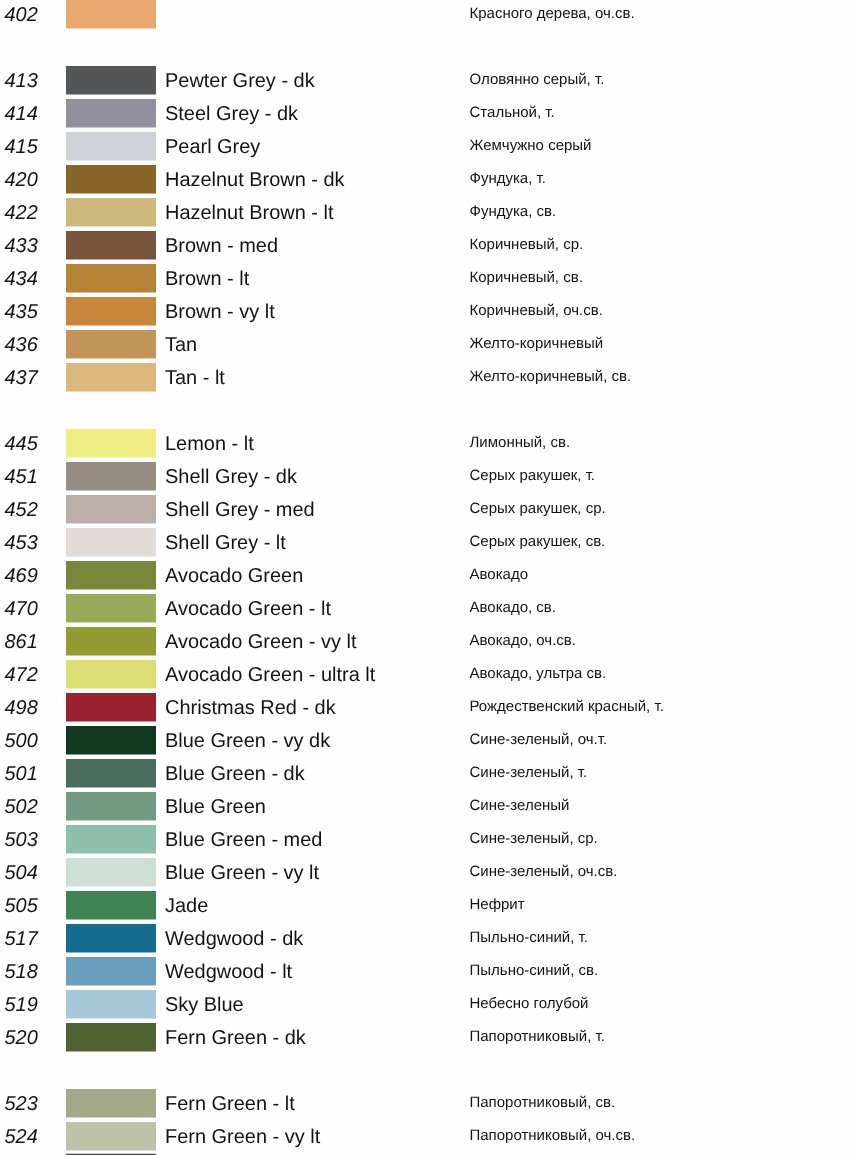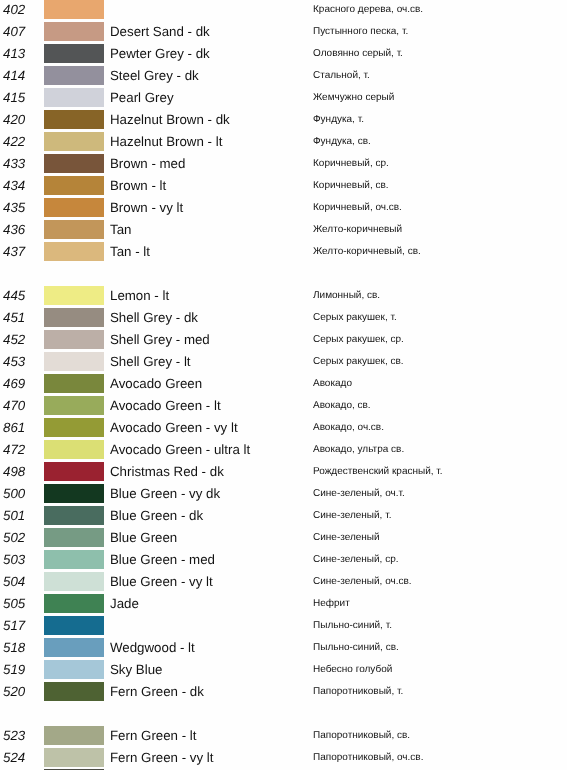--- a/index.html
+++ b/index.html
@@ -24,26 +24,20 @@
 </style>
 </head>
 <body>
 
 <div id="floss-table">
   <div class="row" style="top:0px">
    <span class="c-code">402</span>
    <span class="sw" style="background-color: rgb(232, 167, 110);"></span>
    <span class="c-ru">Красного дерева, оч.св.</span>
   </div>
-  <div class="row" style="top:22px">
-   <span class="c-code">407</span>
-   <span class="sw" style="background-color: rgb(198, 154, 132);"></span>
-   <span class="c-en">Desert Sand - dk</span>
-   <span class="c-ru">Пустынного песка, т.</span>
-  </div>
   <div class="row" style="top:44px">
    <span class="c-code">413</span>
    <span class="sw" style="background-color: rgb(83, 85, 86);"></span>
    <span class="c-en">Pewter Grey - dk</span>
    <span class="c-ru">Оловянно серый, т.</span>
   </div>
   <div class="row" style="top:66px">
    <span class="c-code">414</span>
    <span class="sw" style="background-color: rgb(147, 144, 157);"></span>
    <span class="c-en">Steel Grey - dk</span>
@@ -183,20 +177,21 @@
   </div>
   <div class="row" style="top:594px">
    <span class="c-code">505</span>
    <span class="sw" style="background-color: rgb(63, 130, 83);"></span>
    <span class="c-en">Jade</span>
    <span class="c-ru">Нефрит</span>
   </div>
   <div class="row" style="top:616px">
    <span class="c-code">517</span>
    <span class="sw" style="background-color: rgb(21, 108, 144);"></span>
+   <span class="c-en">Wedgwood - dk</span>
    <span class="c-ru">Пыльно-синий, т.</span>
   </div>
   <div class="row" style="top:638px">
    <span class="c-code">518</span>
    <span class="sw" style="background-color: rgb(105, 158, 189);"></span>
    <span class="c-en">Wedgwood - lt</span>
    <span class="c-ru">Пыльно-синий, св.</span>
   </div>
   <div class="row" style="top:660px">
    <span class="c-code">519</span>

